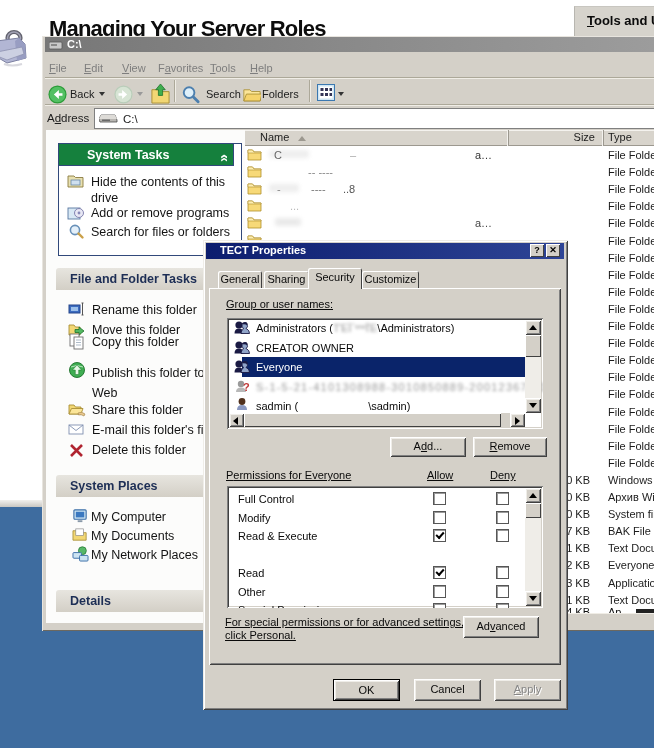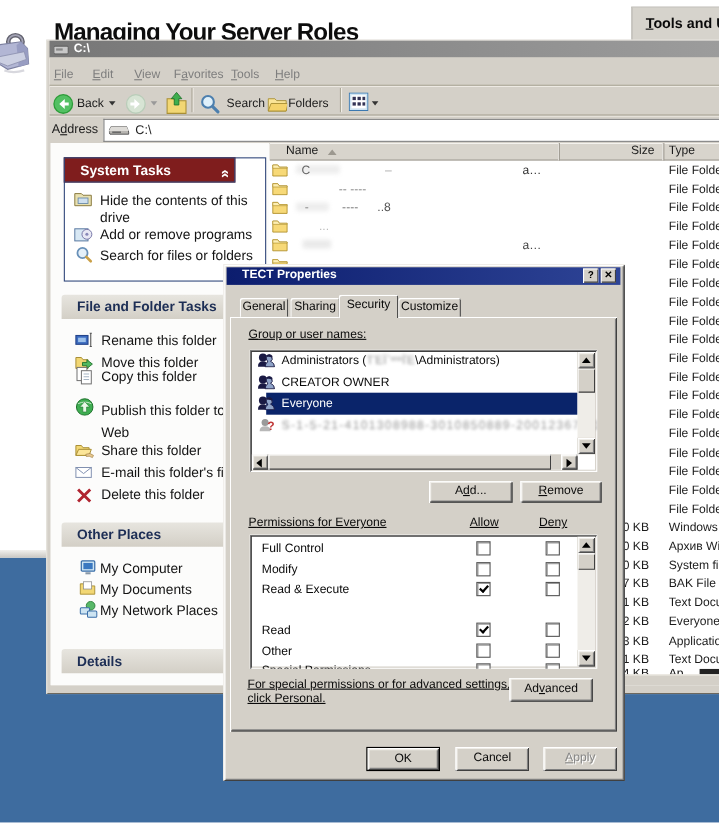--- a/index.html
+++ b/index.html
@@ -55,22 +55,22 @@
   border-right:4px solid transparent; border-bottom:5px solid #9c988f; }
 .lrow { position:absolute; left:0; width:409px; font-size:11px; color:#1c1c1c; overflow:hidden; }
 .lrow .sz { position:absolute; right:64px; top:3px; }
 .lrow .ty { position:absolute; left:363px; top:3px; white-space:nowrap; }
 .lrow .fic { position:absolute; }
 .lrow .frag { position:absolute; top:3px; color:#555; }
 .smu { position:absolute; background:#b9b9b9; filter:blur(2px); border-radius:2px; }
 
 
 .stbox { position:absolute; left:12px; top:13px; width:184px; height:113px; background:#fff; border:1px solid #31487a; }
-.sthead { position:absolute; left:-1px; top:-1px; width:156px; height:23px; background:#7f1d1d; color:#fff;
-  font-weight:bold; font-size:12.5px; line-height:23px; padding-left:14px; border:1px solid #31487a; }
+.sthead { position:absolute; left:-1px; top:-1px; width:176px; height:23px; background:#15803d; color:#fff;
+  font-weight:bold; font-size:12.5px; line-height:23px; padding-left:28px; border:1px solid #31487a; }
 .chev { position:absolute; right:7px; top:4px; color:#fff; font-size:14px; font-weight:bold; transform:rotate(-90deg); letter-spacing:-3px;}
 .pitem { position:absolute; font-size:12.5px; color:#141414; white-space:nowrap; }
 .pitem svg { position:absolute; left:-24px; top:-2px; }
 .phead { position:absolute; left:10px; width:186px; height:22px; background:linear-gradient(#e7e5df,#d3cfc6);
   border-radius:3px 3px 0 0; font-weight:bold; font-size:12.5px; color:#1d2e55; line-height:22px; padding-left:14px; }
 
 
 #dlg { position:absolute; left:203px; top:240px; width:365px; height:470px; background:#d4d0c8; z-index:5;
   box-shadow: inset 1px 1px 0 #efede8, inset -1px -1px 0 #404040, inset 2px 2px 0 #fff, inset -2px -2px 0 #808080;
   font-size:11px; color:#0a0a0a; }
@@ -263,21 +263,21 @@
               <rect x="1" y="4" width="14" height="9" fill="#fff" stroke="#8090b0" stroke-width="0.9"></rect>
               <path d="M1 4 L8 9.5 L15 4" fill="none" stroke="#8090b0" stroke-width="0.9"></path>
             </svg>
           E-mail this folder's files</div>
         <div class="pitem" style="left:46px;top:313px">
           <svg width="18" height="17" viewBox="0 0 18 17">
               <path d="M3 4 L14 15 M14 4 L3 15" stroke="#b02430" stroke-width="2.6" fill="none"></path>
             </svg>
           Delete this folder</div>
 
-        <div class="phead" style="top:345px">Other Places</div>
+        <div class="phead" style="top:345px">System Places</div>
         <div class="pitem" style="left:45px;top:380px">
           <svg style="left:-19px" width="17" height="16" viewBox="0 0 18 17">
               <rect x="2" y="2" width="13" height="10" rx="1" fill="#cde4f2" stroke="#3a6ea8" stroke-width="1.2"></rect>
               <rect x="4" y="4" width="9" height="6" fill="#3a78c0"></rect>
               <rect x="6" y="13" width="5" height="2" fill="#8898a8"></rect>
             </svg>
           My Computer</div>
         <div class="pitem" style="left:45px;top:399px">
           <svg style="left:-19px" width="17" height="16" viewBox="0 0 18 17">
               <path d="M1 4 L1 14 L15 14 L15 6 L8 6 L6.5 4 Z" fill="#f2d774" stroke="#a98f35" stroke-width="0.9"></path>
@@ -481,20 +481,27 @@
           <span class="gtx" style="color:#fff">Everyone</span>
         </div>
 <div class="grow" style="top:58.5px">
           <svg class="uic" style="top:2px" width="16" height="14" viewBox="0 0 16 14">
             <circle cx="7" cy="5" r="3.2" fill="#9a9a9a"></circle>
             <path d="M2 13 Q2 8.5 7 8.5 Q12 8.5 12 13 Z" fill="#b8b8b8"></path>
             <text x="9" y="12" font-size="11" font-weight="bold" fill="#c03838" font-family="Liberation Sans">?</text>
           </svg>
           <span class="gtx gblur2">S-1-5-21-4101308988-3010850889-200123674-1-5-3-8</span>
         </div>
+<div class="grow" style="top:78.0px">
+          <svg class="uic" style="top:1px" width="16" height="14" viewBox="0 0 16 14">
+            <circle cx="8" cy="4.5" r="3.4" fill="#50301c"></circle>
+            <path d="M3 13 Q3 8 8 8 Q13 8 13 13 Z" fill="#8a98c0"></path>
+          </svg>
+          <span class="gtx">sadmin (<span style="display:inline-block;width:70px"></span>\sadmin)</span>
+        </div>
       <div class="vscroll" style="right:2px;top:2px;bottom:16px">
         <div class="sbtn" style="top:0">
             <span class="arr" style="left:4px;top:5px;border-left:4px solid transparent;border-right:4px solid transparent;border-bottom:5px solid #000"></span>
           </div>
         <div class="sbtn" style="top:15px;height:22px;box-shadow:inset 1px 1px 0 #fff, inset -1px -1px 0 #404040"></div>
         <div class="sbtn" style="bottom:0;top:auto">
             <span class="arr" style="left:4px;top:5px;border-left:4px solid transparent;border-right:4px solid transparent;border-top:5px solid #000"></span>
           </div>
       </div>
       <div style="position:absolute;left:2px;right:18px;bottom:2px;height:14px;background:#d4d0c8">

